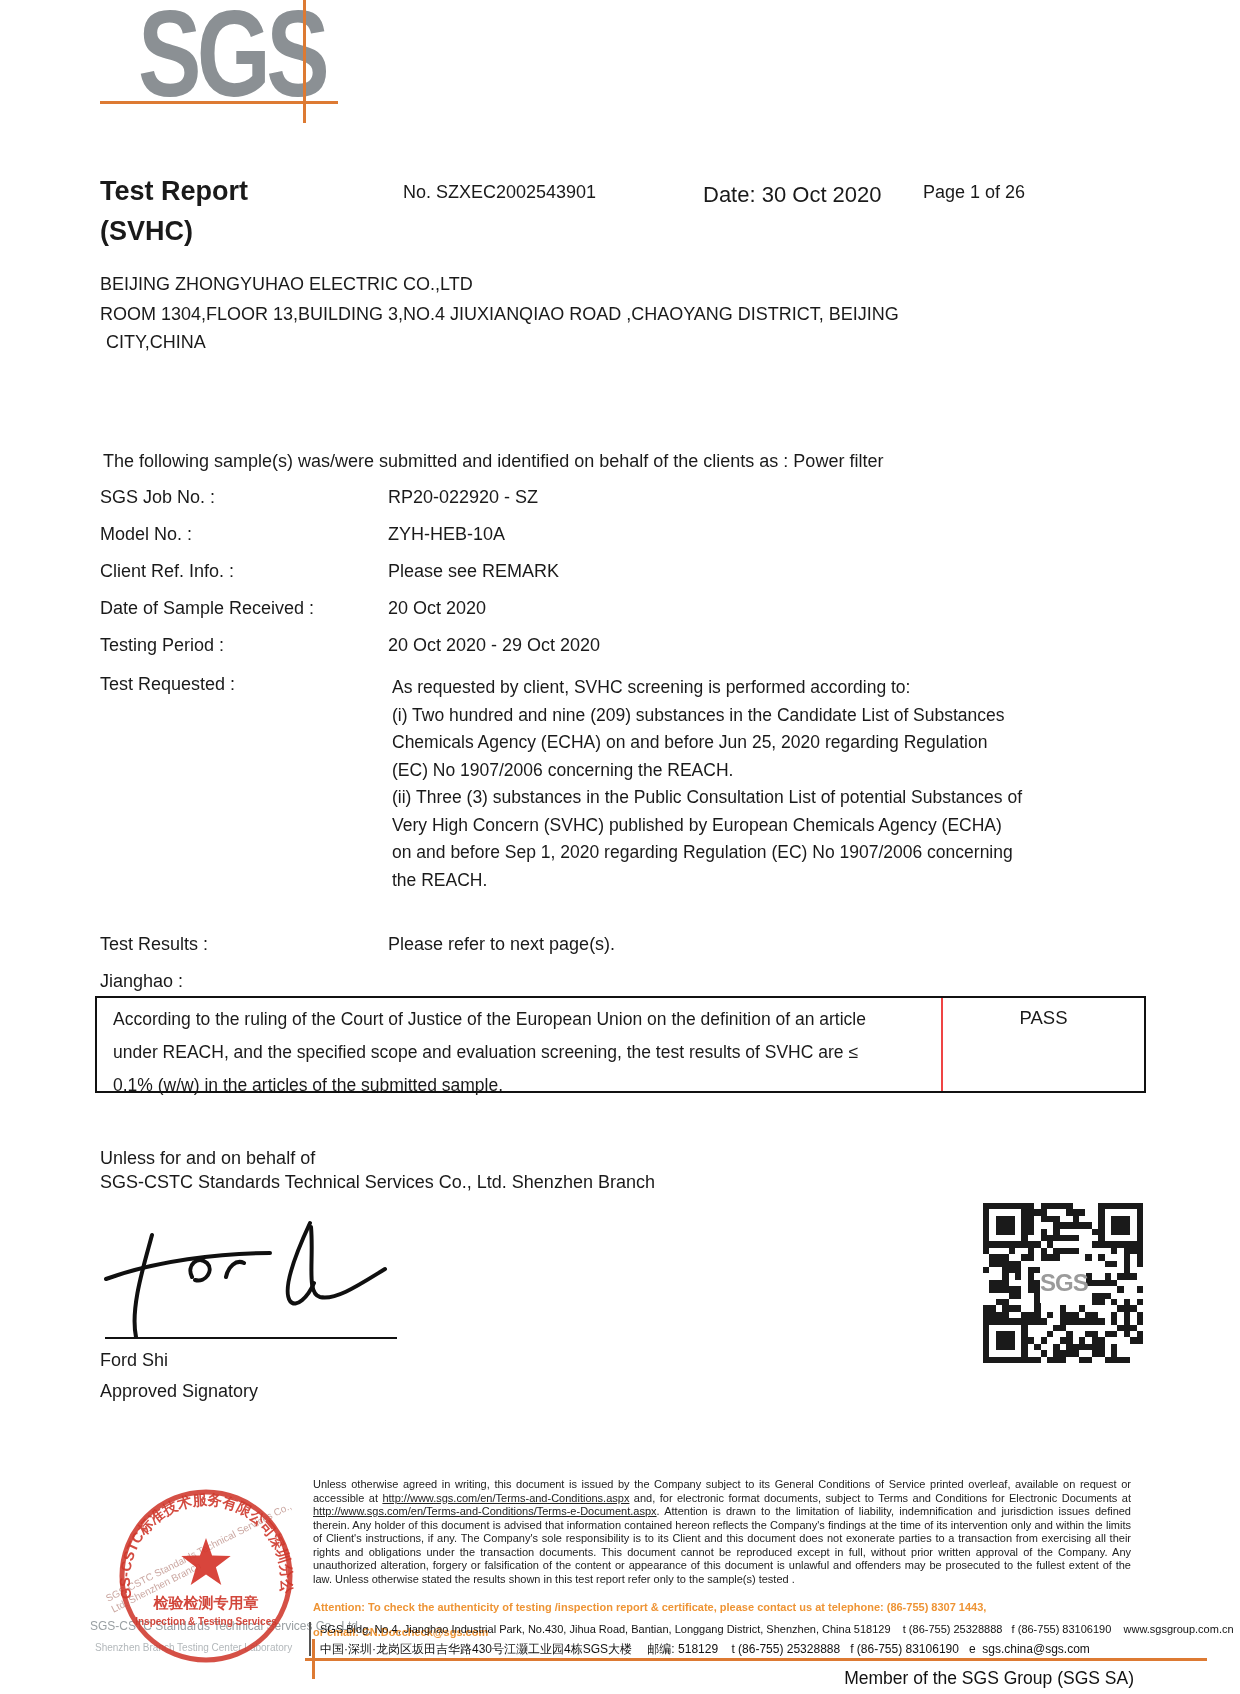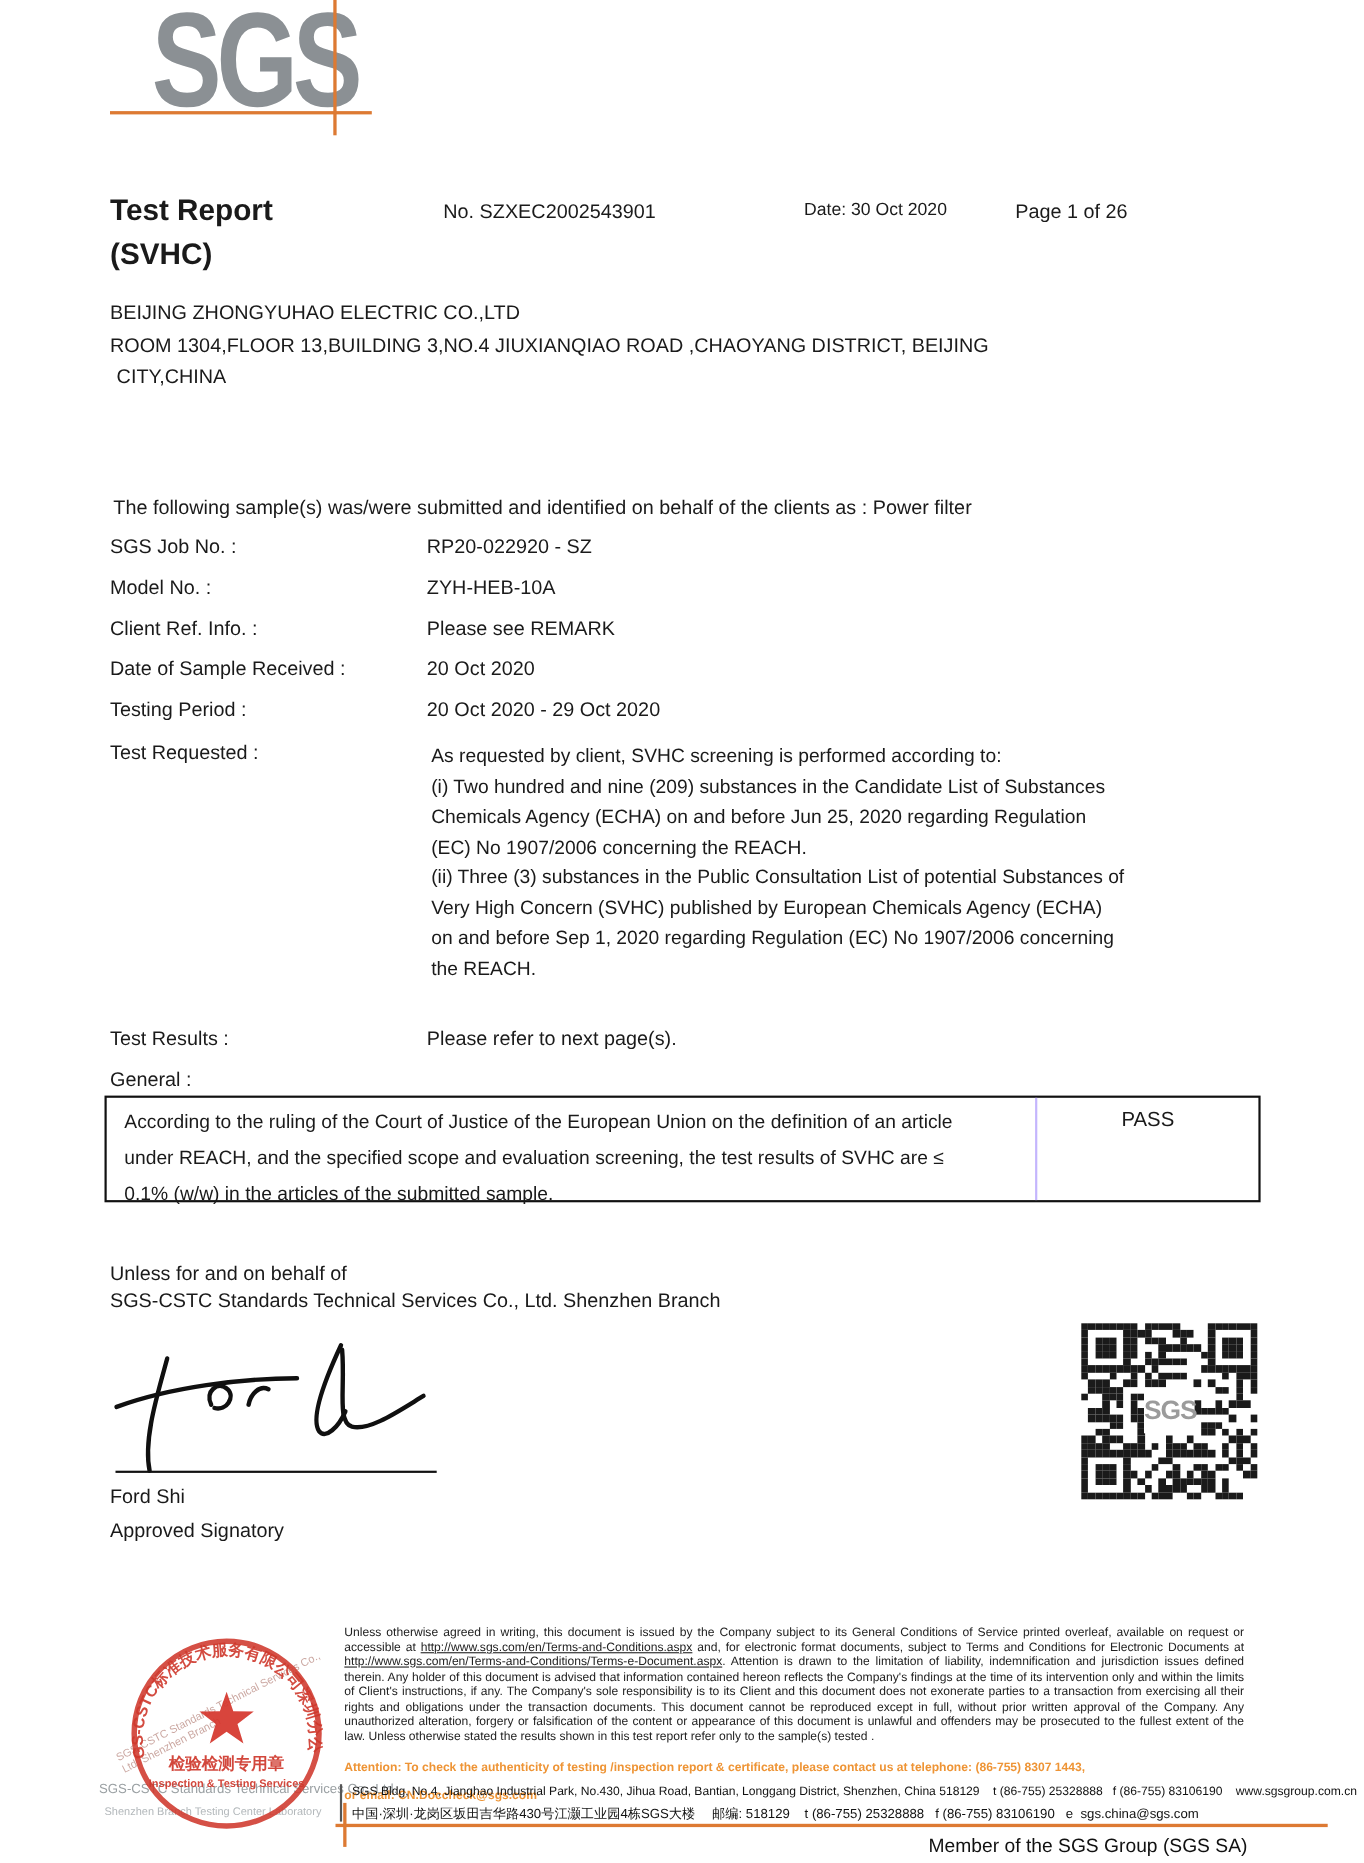--- a/index.html
+++ b/index.html
@@ -14,21 +14,21 @@
     left:138px;top:6px;font-size:122px;font-weight:bold;color:#8b9094;
     line-height:96px;letter-spacing:-6px;transform:scaleX(0.78);transform-origin:left top;
   }
   .logo-hline{left:100px;top:101px;width:238px;height:3px;background:#dd7a33;}
   .logo-vline{left:303px;top:0;width:3px;height:123px;background:#dd7a33;}
 
   
   .report-title{left:100px;top:176px;font-size:27px;font-weight:bold;}
   .report-subtitle{left:100px;top:216px;font-size:27px;font-weight:bold;}
   .report-no{left:403px;top:182px;font-size:18px;}
-  .report-date{left:703px;top:182px;font-size:16px;margin-left:28px;}
+  .report-date{left:703px;top:182px;font-size:22px;}
   .report-page{left:923px;top:182px;font-size:18px;}
 
   
   .client-1{left:100px;top:274px;font-size:18px;}
   .client-2{left:100px;top:304px;font-size:18px;}
   .client-3{left:106px;top:332px;font-size:18px;text-align:right;}
 
   .intro{left:103px;top:451px;font-size:18px;}
 
   .frow{left:0;width:1240px;font-size:18px;}
@@ -40,21 +40,21 @@
   .tr-lines{left:392px;top:674px;width:720px;font-size:17.5px;line-height:27.5px;}
   .tres-label{left:100px;top:934px;font-size:18px;}
   .tres-value{left:388px;top:934px;font-size:18px;}
 
   .summary-label{left:100px;top:971px;font-size:18px;}
   .summary-table{
     left:95px;top:996px;width:1051px;height:97px;border:2px solid #111;
     display:flex;box-sizing:border-box;
   }
   .summary-left{
-    flex:0 0 846px;border-right:2px solid #c4b5fd;box-sizing:border-box;
+    flex:0 0 846px;border-right:2px solid #ef4444;box-sizing:border-box;
     padding:5px 40px 16px 16px;font-size:17.5px;line-height:33px;
   }
   .summary-right{flex:1;text-align:center;padding-top:9px;font-size:18.5px;}
 
   .signed-1{left:100px;top:1148px;font-size:18px;}
   .signed-2{left:100px;top:1172px;font-size:18px;}
   .sig-svg{left:100px;top:1212px;width:300px;height:132px;}
   .sig-line{left:105px;top:1337px;width:292px;height:2px;background:#111;}
   .sig-name{left:100px;top:1350px;font-size:18px;}
   .sig-role{left:100px;top:1381px;font-size:18px;}
@@ -141,21 +141,21 @@
     <div>(EC) No 1907/2006 concerning the REACH.</div>
     <div>(ii) Three (3) substances in the Public Consultation List of potential Substances of</div>
     <div>Very High Concern (SVHC) published by European Chemicals Agency (ECHA)</div>
     <div>on and before Sep 1, 2020 regarding Regulation (EC) No 1907/2006 concerning</div>
     <div>the REACH.</div>
   </div>
 
   <div class="abs tres-label">Test Results :</div>
   <div class="abs tres-value">Please refer to next page(s).</div>
 
-  <div class="abs summary-label">General :</div>
+  <div class="abs summary-label">Jianghao :</div>
   <div class="abs summary-table">
     <div class="summary-left">According to the ruling of the Court of Justice of the European Union on the definition of an article under REACH, and the specified scope and evaluation screening, the test results of SVHC are ≤ 0.1% (w/w) in the articles of the submitted sample.</div>
     <div class="summary-right">PASS</div>
   </div>
 
   <div class="abs signed-1">Unless for and on behalf of</div>
   <div class="abs signed-2">SGS-CSTC Standards Technical Services Co., Ltd. Shenzhen Branch</div>
   <svg class="abs sig-svg" viewBox="0 0 300 130">
     <g fill="none" stroke="#101010" stroke-width="4" stroke-linecap="round">
       <path d="M52,22 C44,52 30,95 36,124"></path>

